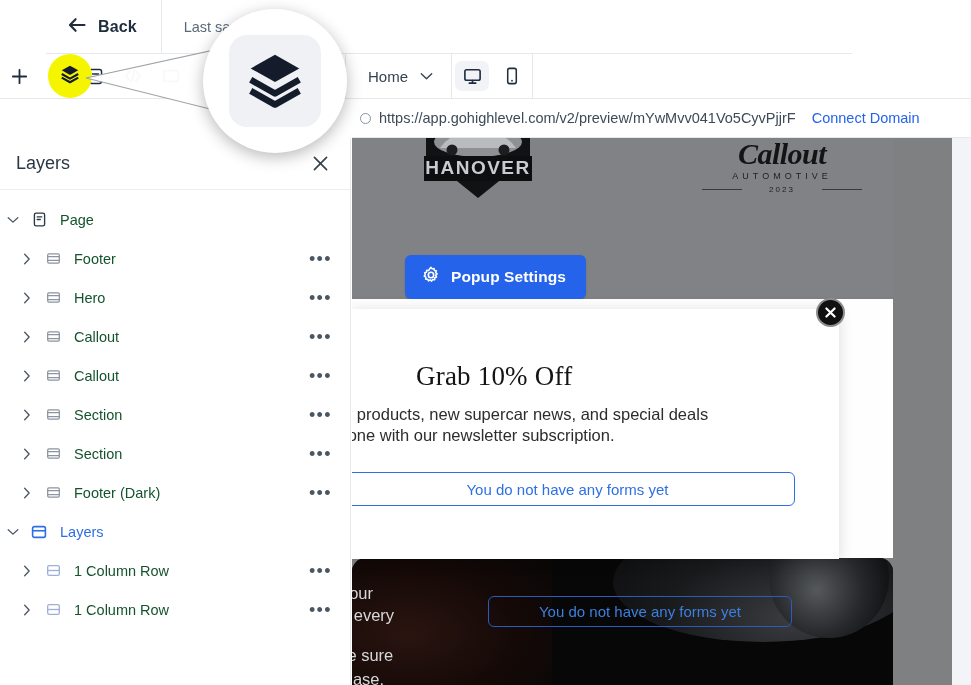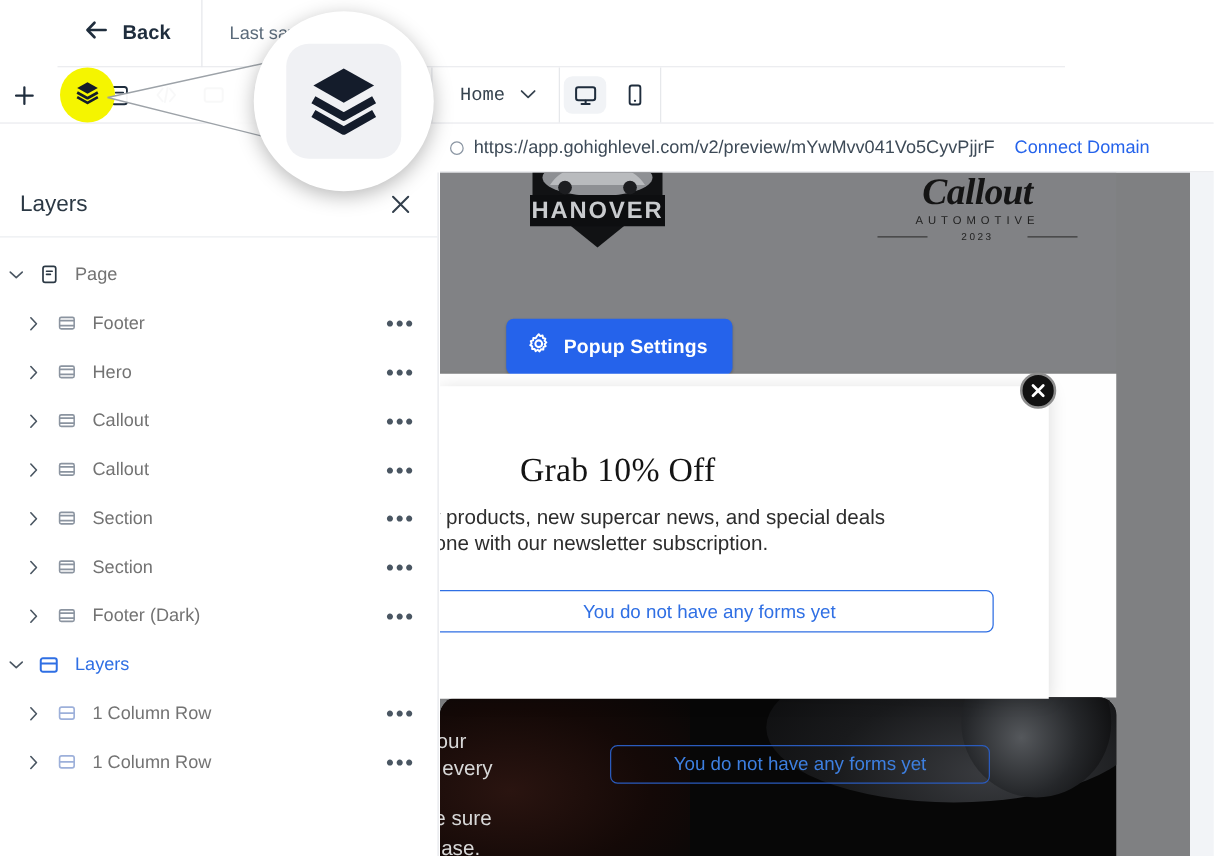--- a/index.html
+++ b/index.html
@@ -44,21 +44,21 @@
   .tool-btn.pad { width:40px; }
   .tool-btn.active-bg { }
   .tool-btn.active-bg .iconbox {
     background:#f1f3f6; border-radius:7px; width:34px; height:30px;
     display:flex; align-items:center; justify-content:center;
   }
   .page-select {
     display:flex; align-items:center; gap:12px;
     padding: 0 18px 0 22px; height:45px; cursor:pointer;
   }
-  .page-select .plabel { font-size:15px; color:#36434f;font-family:Liberation Mono, monospace; }
+  .page-select .plabel { font-size:15px; color:#36434f; }
   .spacer-flex { flex:1; }
 
   
   .urlrow {
     position:absolute; left:352px; top:99px; width:619px; height:39px;
     background:#fff; border-bottom:1px solid #e6e8eb;
     display:flex; align-items:center; padding-left:8px;
   }
   .url-circle {
     width:11px; height:11px; border:1.3px solid #8b96a3; border-radius:50%;
@@ -91,21 +91,21 @@
   .layer-row {
     display:flex; align-items:center; height:39px;
     padding-right:18px; cursor:pointer; position:relative;
   }
   .chev {
     width:26px; flex:none; display:flex; align-items:center; justify-content:center;
     color:#4a5662;
   }
   .layer-icon { width:26px; flex:none; display:flex; align-items:center; justify-content:center; }
   .layer-label {
-    font-size:14.5px; color:#737373; margin-left:8px; white-space:nowrap;
+    font-size:14.5px; color:#14532d; margin-left:8px; white-space:nowrap;
   }
   .layer-row.depth1 { padding-left:14px; }
   .layer-row.accent .layer-label { color:#2f6fe4; }
   .dots {
     margin-left:auto; color:#4a5662; font-size:18px; letter-spacing:1.4px;
     line-height:10px; cursor:pointer; user-select:none;
   }
 
   
   .canvas {

